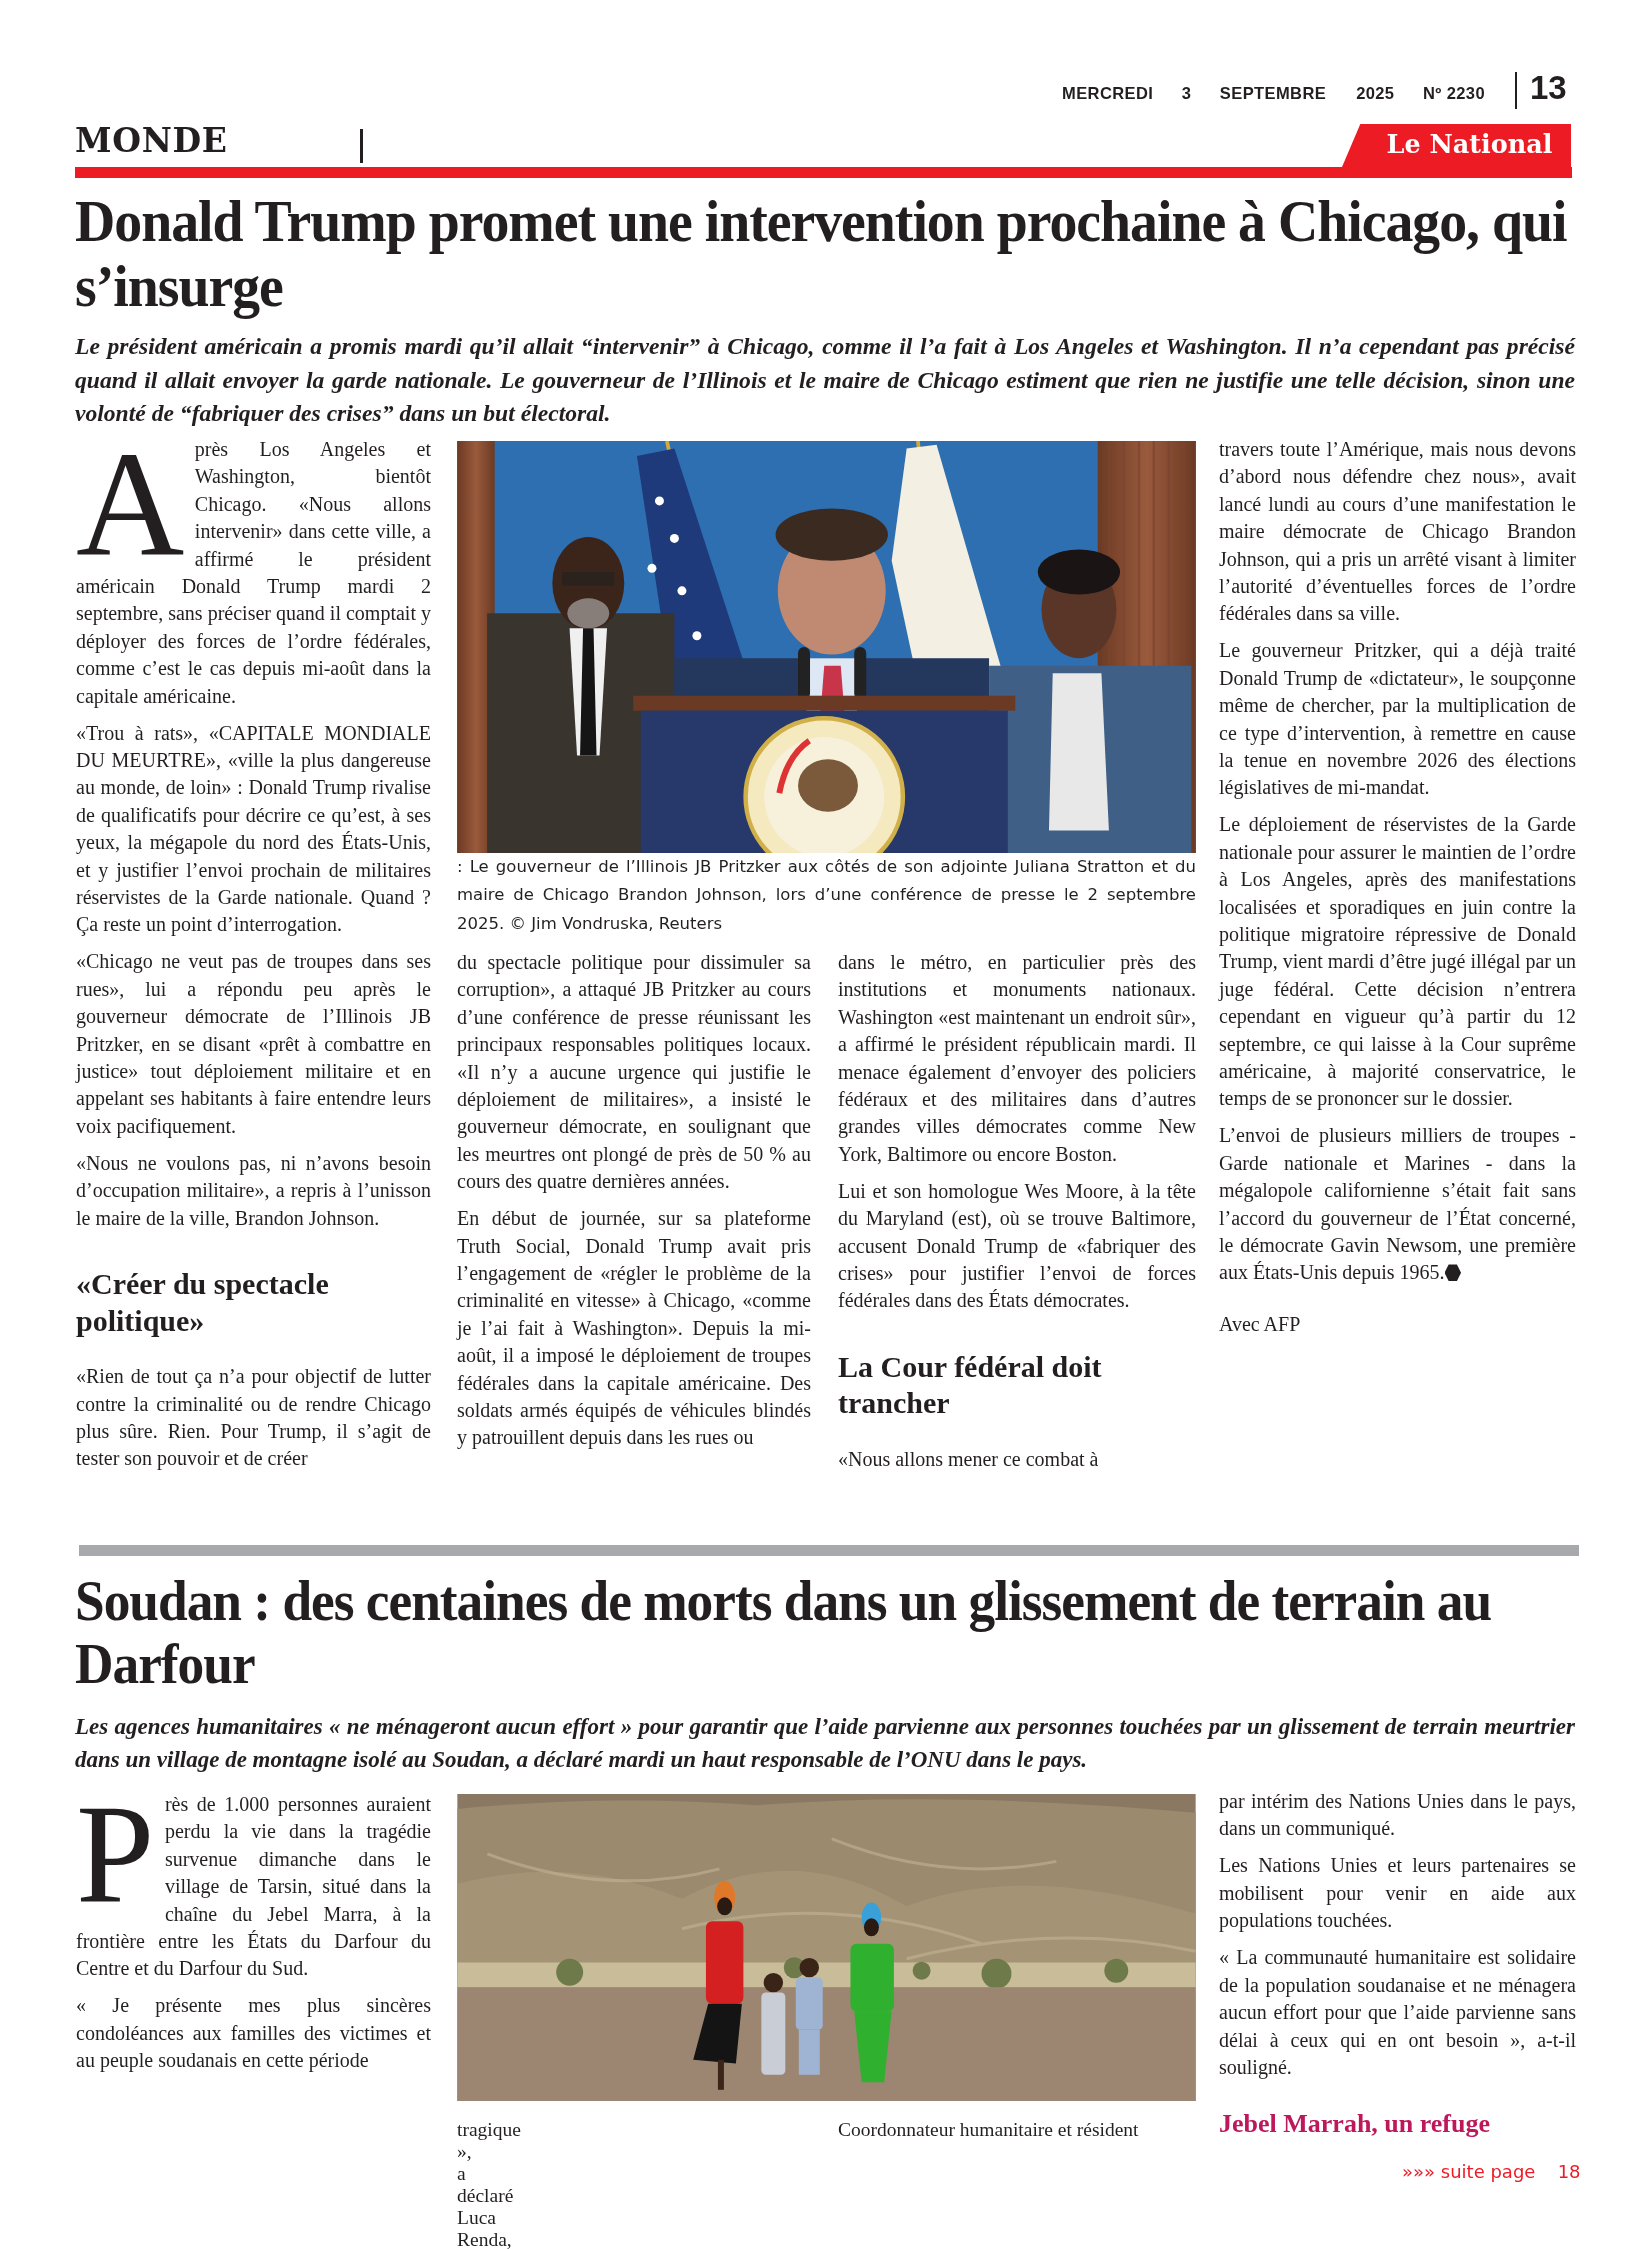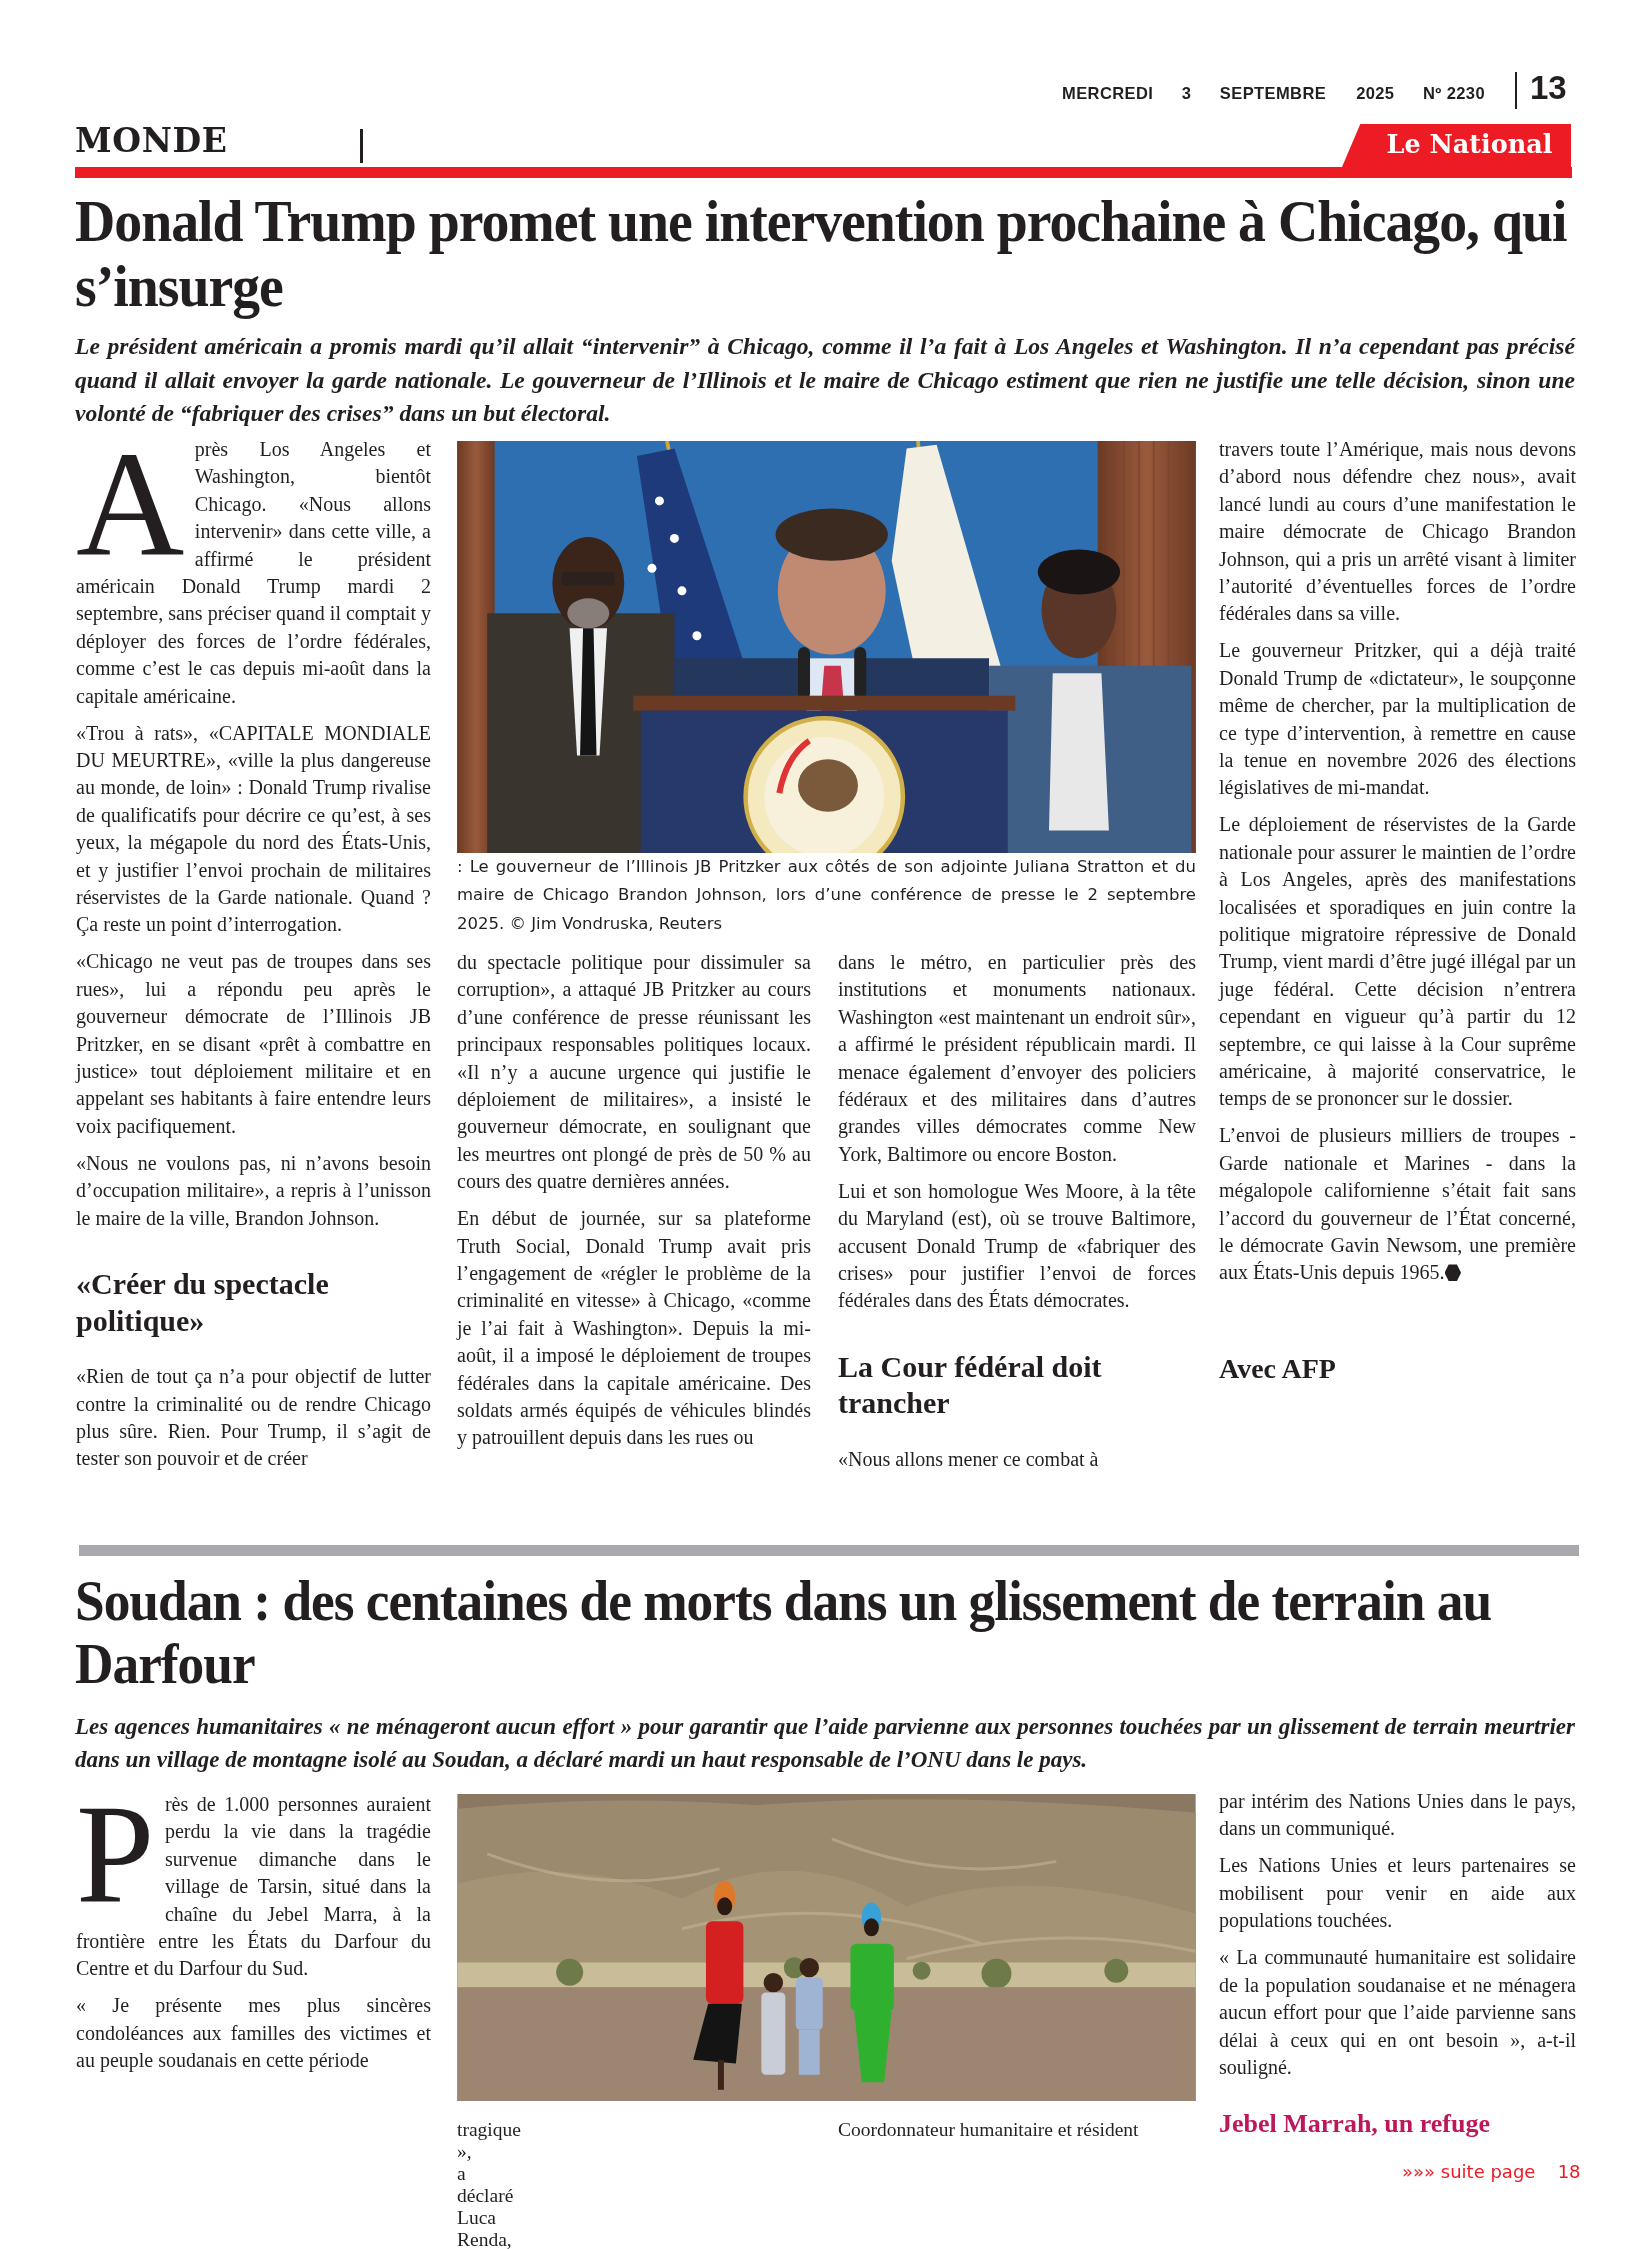--- a/index.html
+++ b/index.html
@@ -32,21 +32,21 @@
   .lede1 { top: 330px; }
 
   
   .col { position: absolute; font-family: "Liberation Serif", serif; font-size: 20px; line-height: 1.37;
     text-align: justify; color: #231f20; hyphens: auto; }
   .col p { margin-bottom: 9.7px; }
   .col p.nogap { margin-bottom: 0; }
   .dropcap { float: left; font-size: 150px; line-height: 0.78; padding-top: 9px; margin-right: 10.5px; font-weight: normal; }
   .subhead { font-family: "Liberation Serif", serif; font-weight: bold; font-size: 30px; line-height: 1.22;
     margin: 34px 0 24px 0; text-align: left; }
-  .signoff { font-weight: bold; font-size: 28px; margin-top: 63px; }
+  .signoff { font-weight: normal; font-size: 20px; margin-top: 24px; }
   .endmark { display: inline-block; width: 16.5px; height: 16.5px; background: #231f20;
     clip-path: polygon(25% 0, 75% 0, 100% 50%, 75% 100%, 25% 100%, 0 50%); vertical-align: -1.5px; }
 
   .c1 { top: 436px; left: 76px; width: 355px; }
   .c2 { top: 949px; left: 457px; width: 354px; }
   .c3 { top: 949px; left: 838px; width: 358px; }
   .c4 { top: 436px; left: 1219px; width: 357px; }
 
   .photo { position: absolute; overflow: hidden; }
   .photo1 { top: 441px; left: 457px; width: 739px; height: 412px; }

